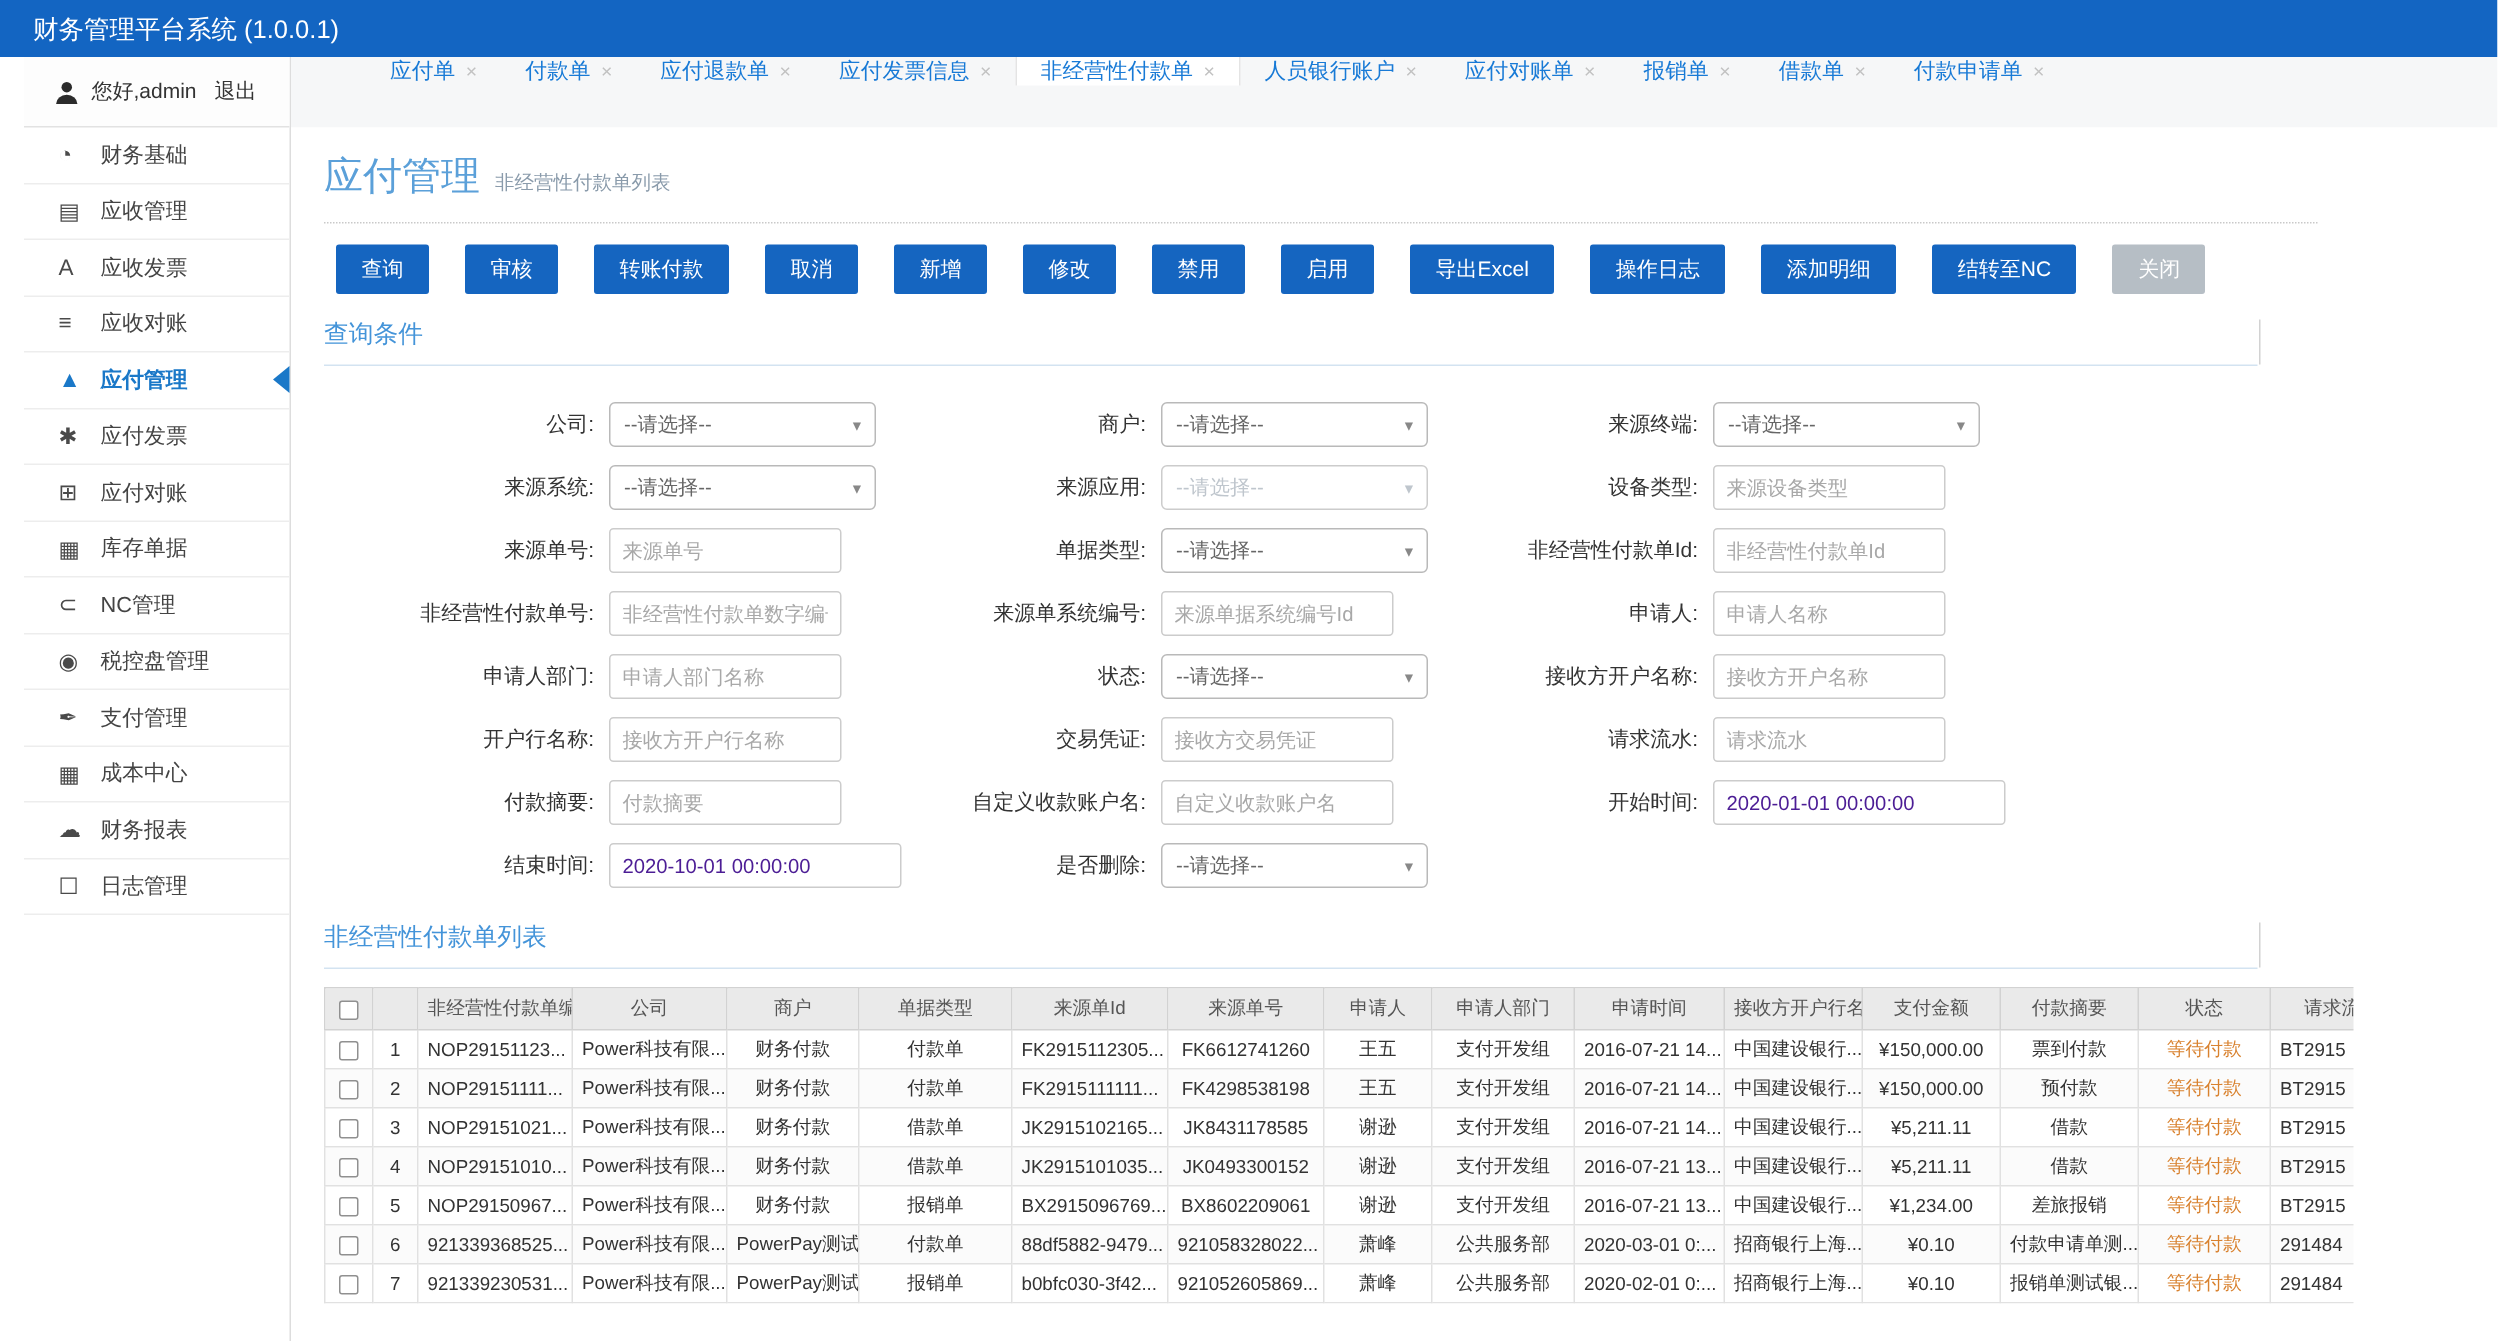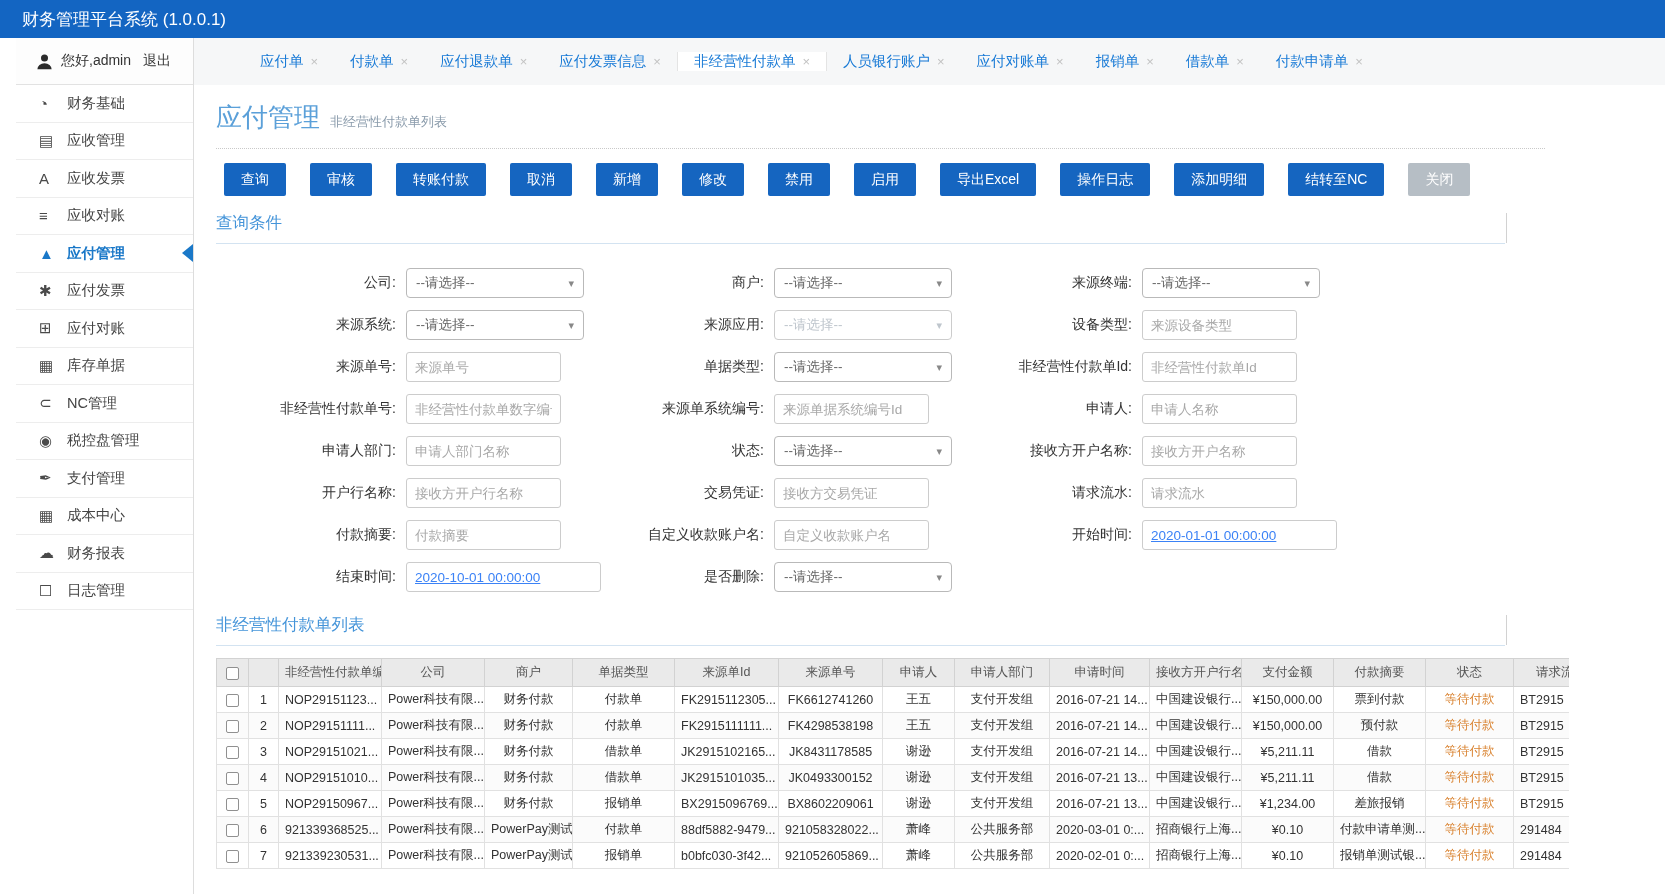--- a/index.html
+++ b/index.html
@@ -19,21 +19,21 @@
   .logout { margin-left:4px; cursor:pointer; }
   .nav-item { position:relative; height:37.5px; display:flex; align-items:center;
               padding-left:23px; border-bottom:1px solid #ededed; color:#444; font-size:14.5px; cursor:pointer; }
   .nav-icon { width:28px; flex:none; font-size:15px; color:#4a4a4a; }
   .nav-item.active, .nav-item.active .nav-icon { color:#1a78c8; font-weight:bold; }
   .arrow { position:absolute; right:0; top:50%; transform:translateY(-50%); width:0; height:0;
            border-top:9px solid transparent; border-bottom:9px solid transparent;
            border-right:11px solid #1a78c8; }
   
   .main { flex:1; display:flex; flex-direction:column; min-width:0; }
-  .tabbar { height:47px; flex:none; background:#f6f7f8; display:flex; align-items:center; padding-left:50px; }
+  .tabbar { height:47px; flex:none; background:#f6f7f8; display:flex; align-items:flex-start; padding-left:50px; }
   .tab { display:flex; align-items:center; padding:0 16px; font-size:14.5px; color:#187ad6; cursor:pointer; white-space:nowrap; }
   .tab .close { color:#c2c2c2; margin-left:7px; font-size:13px; }
   .tab.active { background:#fff; border-left:1px solid #e4e4e4; border-right:1px solid #e4e4e4; }
   .content { flex:1; background:#fff; padding-left:22px; overflow:hidden; position:relative; }
   
   .page-head { padding:15px 0 13px; border-bottom:1px dotted #c9c9c9; margin-right:120px;
                display:flex; align-items:baseline; }
   .page-title { font-size:26px; font-weight:400; color:#5ba0d9; margin:0; }
   .page-subtitle { font-size:13px; color:#8a9bab; margin-left:10px; }
   
@@ -51,21 +51,21 @@
   .fcell { display:flex; align-items:center; height:30px; }
   .flabel { width:190px; flex:none; text-align:right; padding-right:10px; font-size:14px; color:#333; }
   .sel { width:178px; height:30px; border:1px solid #b9b9b9; border-radius:4px; background:#fff;
          display:flex; align-items:center; justify-content:space-between; padding:0 9px;
          font-size:13.5px; color:#666; cursor:pointer; }
   .sel .caret { color:#888; font-size:11px; }
   .sel.disabled { color:#bfc6cd; border-color:#ccc; } .sel.disabled .caret { color:#bfc6cd; }
   .tinput { width:155px; height:30px; border:1px solid #ccc; border-radius:3px; padding:0 8px;
             font-size:13.5px; color:#333; font-family:inherit; background:#fff; }
   .tinput::placeholder { color:#a8a8a8; }
-  .tinput.dt { width:196px; color:#3b82f6;text-decoration:underline; }
+  .tinput.dt { width:196px; color:#4c1d95; }
   
   .table-wrap { margin-top:12px; width:1353px; overflow:hidden; }
   table { border-collapse:collapse; table-layout:fixed; width:1392px; }
   th { background:#eaeaea; border:1px solid #d2d2d2; font-weight:400; font-size:12.5px; color:#555;
        height:28px; padding:0 6px; white-space:nowrap; overflow:hidden; text-align:center; }
   td { border:1px solid #e1e1e1; font-size:12.5px; color:#333; height:26px; padding:0 6px;
        white-space:nowrap; overflow:hidden; text-align:center; background:#fff; }
   tr:nth-child(even) td { background:#fbfbfb; }
   td.left { text-align:left; }
   td.status { color:#d9822f; }

